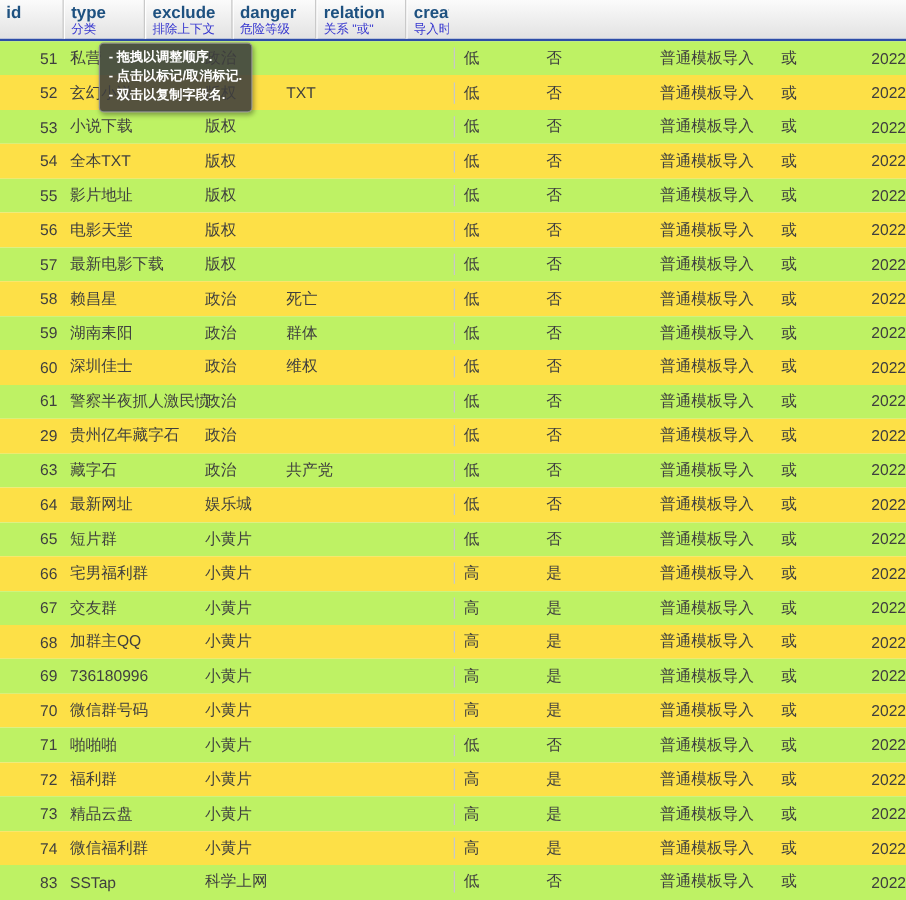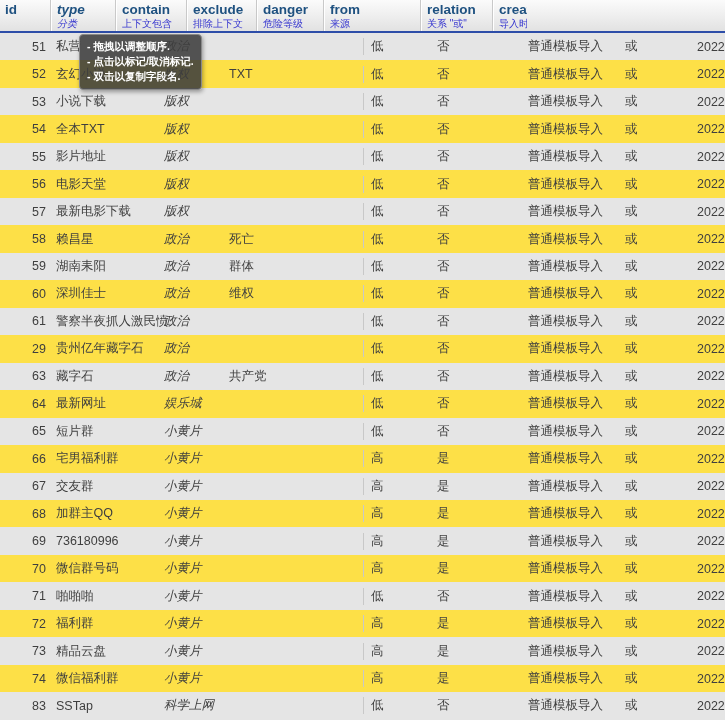--- a/index.html
+++ b/index.html
@@ -22,29 +22,29 @@
   }
   .hcell:first-child{border-left:none;box-shadow:none;padding-left:5px;}
   .hlabel{
     color:#1e5180;font-weight:bold;font-size:13.5px;line-height:16px;
     white-space:nowrap;
   }
   .hsub{
     color:#3535cf;font-size:10px;line-height:12px;white-space:nowrap;
   }
   
-  .row{display:flex;height:27.48px;align-items:center;background:#e5e5e5;}
+  .row{display:flex;height:27.48px;align-items:center;background:#bef264;}
   .row.even{background:#fde047;}
   .cell{
     box-sizing:border-box;padding-left:7px;font-size:12.5px;color:#3f3f3f;
     white-space:nowrap;overflow:hidden;
   }
   .col-id{width:50px;text-align:right;padding-left:0;padding-right:4px;}
   .col-name{width:107px;padding-left:6px;overflow:visible;}
-  .col-type{width:65px;font-style:italic;}
+  .col-type{width:65px;}
   .col-contain{width:71px;}
   .col-exclude{width:70px;}
   .col-danger{width:67px;border-left:1px solid #c8c8c8;}
   .col-hitblocking{width:91px;}
   .col-from{width:97px;}
   .col-relation{width:72px;}
   .col-creat{width:35px;}
   .hcell.col-id{text-align:left;}
   
   .tooltip{
@@ -64,35 +64,27 @@
 <div class="table">
   <div class="header-row" id="headerRow">
       <div class="hcell col-id">
         <div class="hlabel">id</div>
         <div class="hsub"></div>
       </div>
       <div class="hcell col-type">
         <div class="hlabel">type</div>
         <div class="hsub">分类</div>
       </div>
-      <div class="hcell col-contain">
-        <div class="hlabel">contain</div>
-        <div class="hsub">上下文包含</div>
-      </div>
       <div class="hcell col-exclude">
         <div class="hlabel">exclude</div>
         <div class="hsub">排除上下文</div>
       </div>
       <div class="hcell col-danger">
         <div class="hlabel">danger</div>
         <div class="hsub">危险等级</div>
-      </div>
-      <div class="hcell col-from">
-        <div class="hlabel">from</div>
-        <div class="hsub">来源</div>
       </div>
       <div class="hcell col-relation">
         <div class="hlabel">relation</div>
         <div class="hsub">关系 "或"</div>
       </div>
       <div class="hcell col-creat">
         <div class="hlabel">creat</div>
         <div class="hsub">导入时间</div>
       </div>
     </div>

